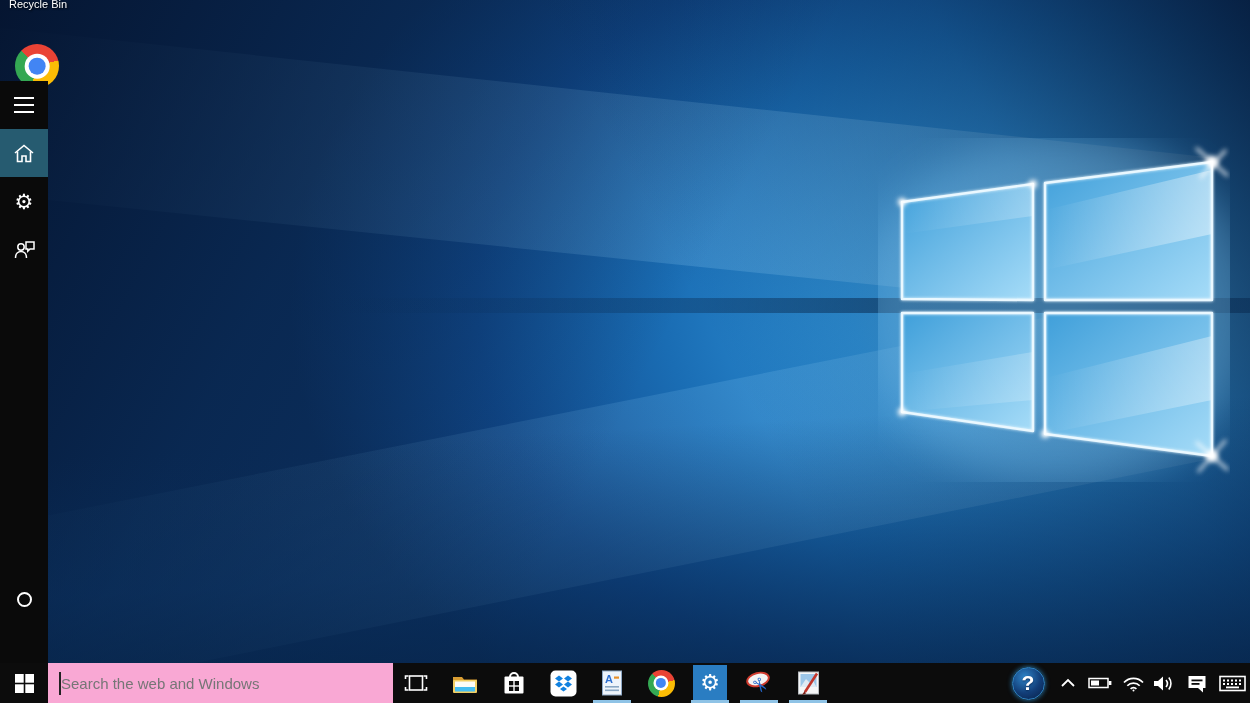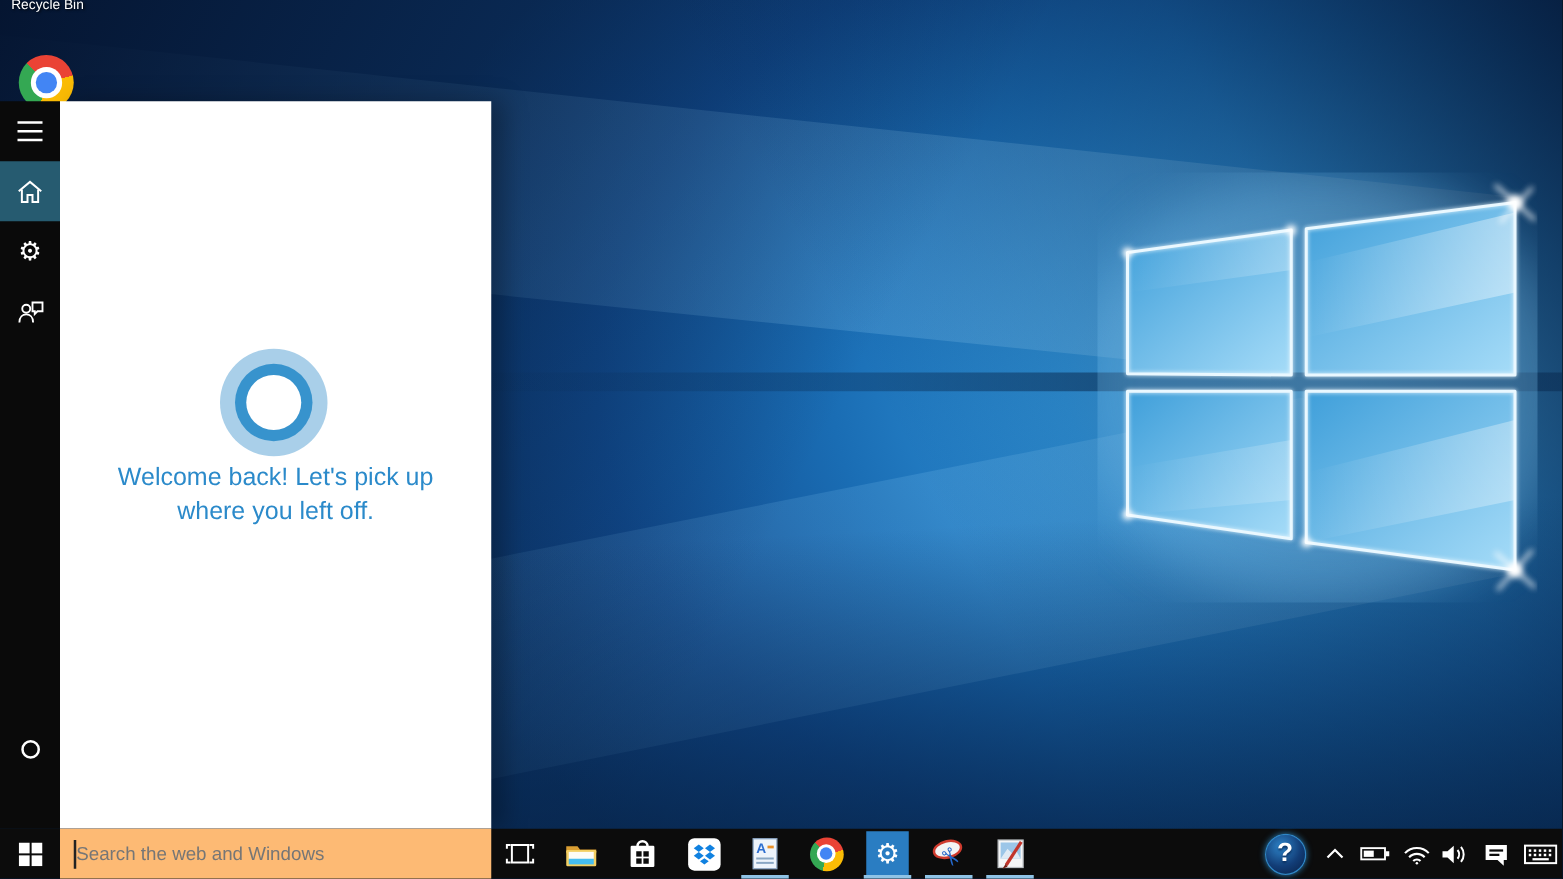--- a/index.html
+++ b/index.html
@@ -48,21 +48,21 @@
   .panel{position:absolute;left:48px;top:81px;width:345px;height:582px;background:#fff;z-index:4;
     box-shadow:10px 0 18px rgba(0,0,0,.28);}
   .cortana-ring{position:absolute;left:128px;top:198px;width:86px;height:86px;border-radius:50%;
     background:#a9cfe9;display:flex;align-items:center;justify-content:center;}
   .cortana-ring .mid{width:62px;height:62px;border-radius:50%;background:#3793cd;
     display:flex;align-items:center;justify-content:center;}
   .cortana-ring .core{width:44px;height:44px;border-radius:50%;background:#fff;}
   .welcome{position:absolute;left:0;top:288px;width:100%;text-align:center;
     color:#2b8aca;font-size:20px;line-height:27px;font-weight:400;}
 
-  .search-box{position:absolute;left:48px;top:663px;width:345px;height:40px;background:#fdba74;z-index:11;}
+  .search-box{position:absolute;left:48px;top:663px;width:345px;height:40px;background:#f9a8d4;z-index:11;}
   .search-input{position:absolute;inset:0;border:none;outline:none;background:transparent;
     padding:0 10px 0 13px;font-family:"Liberation Sans",sans-serif;font-size:15px;color:#444;}
   .search-input::placeholder{color:#767676;opacity:1;}
   .fake-caret{position:absolute;left:11px;top:9px;width:1.5px;height:23px;background:#222;}
 
   
   .taskbar{position:absolute;left:0;top:663px;width:1250px;height:40px;background:#0c0c0c;z-index:10;}
   .start-btn{position:absolute;left:0;top:0;width:48px;height:40px;display:flex;align-items:center;justify-content:center;}
   .tb-cell{position:absolute;top:0;width:48px;height:40px;display:flex;align-items:center;justify-content:center;}
   .tb-underline{position:absolute;left:5px;right:5px;bottom:0;height:3px;background:#8fc3e6;}
@@ -178,31 +178,20 @@
         <circle cx="8" cy="8" r="3.2"></circle>
         <path d="M2.5 19 c0-4.5 2.7-6.5 5.5-6.5 s5.5 2 5.5 6.5"></path>
         <path d="M13 3 h8 v7 h-4 l-2.2 2.2 V10 h-1.8z"></path>
       </svg>
     </div>
     <div class="rail-item rail-bottom">
       <div class="ring-o"></div>
     </div>
   </div>
 
-  <div class="panel">
-    <div class="cortana-ring">
-      <div class="mid">
-        <div class="core"></div>
-      </div>
-    </div>
-    <div class="welcome">
-      <div>Welcome back! Let's pick up</div>
-      <div>where you left off.</div>
-    </div>
-  </div>
 
   <div class="search-box">
     <input class="search-input" type="text" placeholder="Search the web and Windows" style="">
     <div class="fake-caret"></div>
   </div>
 
   <div class="taskbar">
     <div class="start-btn">
       <svg width="19" height="19">
         <rect x="0" y="0" width="8.7" height="8.7" fill="#fff"></rect>

